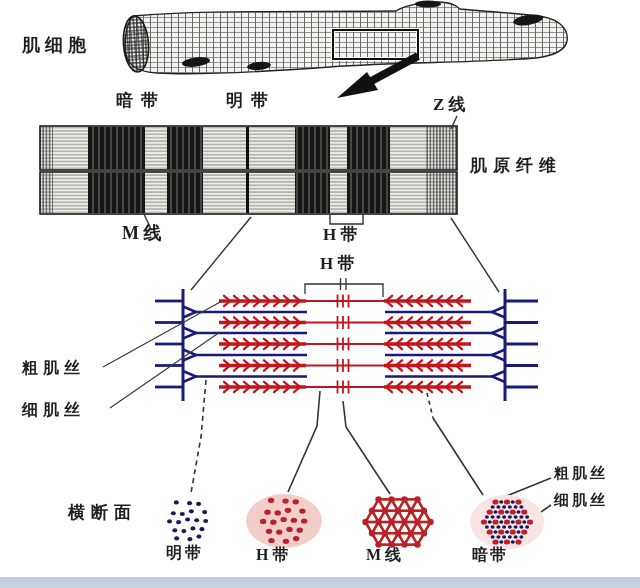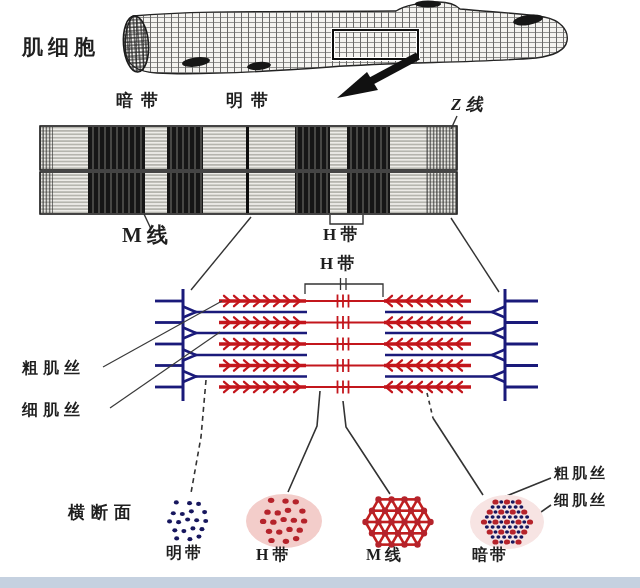--- a/index.html
+++ b/index.html
@@ -3,21 +3,21 @@
 <meta charset="utf-8">
 <style>
   html,body{margin:0;padding:0;}
   body{width:640px;height:588px;position:relative;background:#ffffff;overflow:hidden;
        font-family:"Liberation Serif","DejaVu Serif",serif;color:#1f1f1f;}
   #stage{position:absolute;left:0;top:0;width:640px;height:588px;}
   svg#diagram{position:absolute;left:0;top:0;}
   .lbl{position:absolute;white-space:nowrap;font-weight:600;line-height:1.1;}
   .ls5{letter-spacing:5px;} .ls6{letter-spacing:6px;} .ls8{letter-spacing:8px;}
   .ls3{letter-spacing:3px;} .ls2{letter-spacing:2px;}
-  .s18{font-size:21px;} .s17{font-size:17px;} .s16{font-size:16px;} .s15{font-size:15px;}
+  .s18{font-size:18px;} .s17{font-size:17px;} .s16{font-size:16px;} .s15{font-size:15px;}
   #footer-strip{position:absolute;left:0;top:577px;width:640px;height:11px;}
 </style>
 </head>
 <body>
 
 <div id="stage">
 
 <svg id="diagram" width="640" height="588" viewBox="0 0 640 588">
   <defs>
     <pattern id="xhatch" width="7" height="5" patternUnits="userSpaceOnUse">
@@ -448,21 +448,22 @@
         <ellipse cx="524.25" cy="532.005" rx="3.1" ry="2.6" fill="#b5232b"></ellipse>
         <ellipse cx="495.5" cy="542.01" rx="3.1" ry="2.6" fill="#b5232b"></ellipse>
         <ellipse cx="507" cy="542.01" rx="3.1" ry="2.6" fill="#b5232b"></ellipse>
         <ellipse cx="518.5" cy="542.01" rx="3.1" ry="2.6" fill="#b5232b"></ellipse>
       </g>
 </svg>
 
 <div class="lbl s18 ls5" style="left:22px;top:36px;">肌细胞</div>
 <div class="lbl s17 ls8" style="left:116px;top:92px;">暗带</div>
 <div class="lbl s17 ls8" style="left:226px;top:92px;">明带</div>
-<div class="lbl s17" style="left:451px;top:96px;font-style:italic;">Z 线</div>
+<div class="lbl s17" style="left:433px;top:96px;">Z 线</div>
+<div class="lbl s17 ls6" style="left:470px;top:157px;">肌原纤维</div>
 <div class="lbl s18" style="left:122px;top:224px;">M 线</div>
 <div class="lbl s17" style="left:323px;top:226px;">H 带</div>
 <div class="lbl s17" style="left:320px;top:255px;">H 带</div>
 <div class="lbl s16 ls5" style="left:22px;top:359px;">粗肌丝</div>
 <div class="lbl s16 ls5" style="left:22px;top:401px;">细肌丝</div>
 <div class="lbl s17 ls6" style="left:68px;top:504px;">横断面</div>
 <div class="lbl s16 ls3" style="left:166px;top:544px;">明带</div>
 <div class="lbl s16" style="left:256px;top:546px;">H 带</div>
 <div class="lbl s16" style="left:366px;top:546px;">M 线</div>
 <div class="lbl s16 ls2" style="left:472px;top:546px;">暗带</div>

